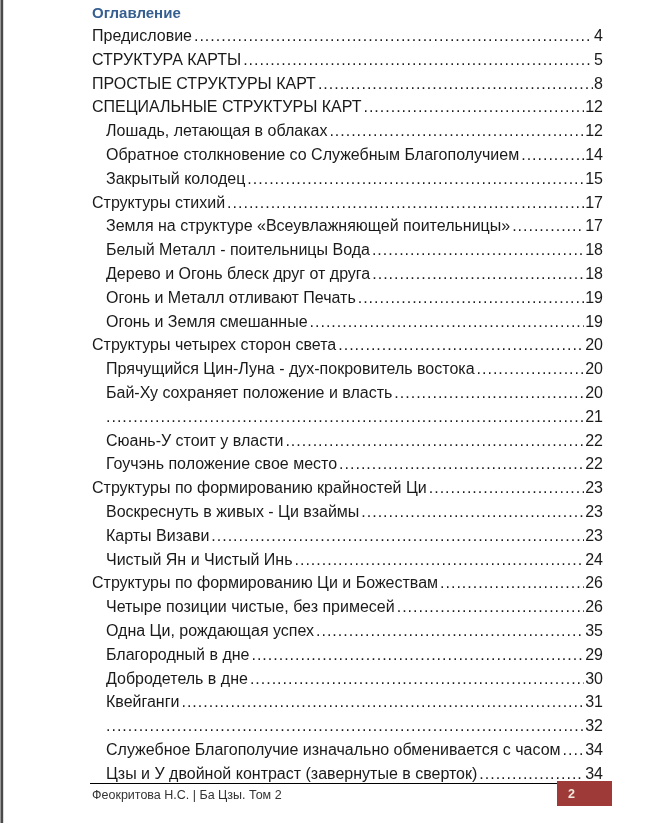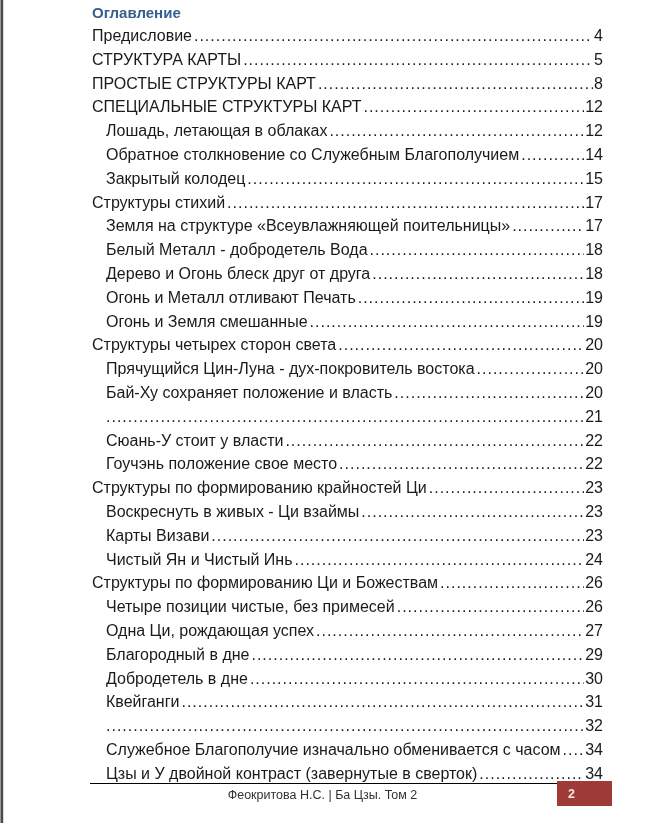--- a/index.html
+++ b/index.html
@@ -36,21 +36,21 @@
     flex: 1 1 auto; overflow: hidden; white-space: nowrap;
     letter-spacing: 1px; color: #1a1a1a; min-width: 6px;
   }
   .toc-page { flex: none; padding-left: 1px; }
   .footer-rule {
     position: absolute; left: 90px; top: 783px; width: 467px;
     border-top: 1.5px solid #000000;
   }
   .footer-credit {
     position: absolute; top: 788px; left: 92px; width: 461px;
-    text-align: center;
+    text-align: left;
     font-size: 12.5px; color: #333333;
     white-space: nowrap;
   }
   .page-box {
     position: absolute; left: 557px; top: 781px;
     width: 55px; height: 25px;
     background: #9E3B39;
     color: #F2E8DC;
     font-size: 12.5px; font-weight: bold;
     display: flex; align-items: center;
@@ -104,21 +104,21 @@
     <span class="toc-label">Структуры стихий</span>
     <span class="toc-leader">............................................................................................................................................................................................................................................................................................................</span>
     <span class="toc-page">17</span>
   </div>
     <div class="toc-row l2">
     <span class="toc-label">Земля на структуре «Всеувлажняющей поительницы»</span>
     <span class="toc-leader">............................................................................................................................................................................................................................................................................................................</span>
     <span class="toc-page">17</span>
   </div>
     <div class="toc-row l2">
-    <span class="toc-label">Белый Металл - добродетель Вода</span>
+    <span class="toc-label">Белый Металл - поительницы Вода</span>
     <span class="toc-leader">............................................................................................................................................................................................................................................................................................................</span>
     <span class="toc-page">18</span>
   </div>
     <div class="toc-row l2">
     <span class="toc-label">Дерево и Огонь блеск друг от друга</span>
     <span class="toc-leader">............................................................................................................................................................................................................................................................................................................</span>
     <span class="toc-page">18</span>
   </div>
     <div class="toc-row l2">
     <span class="toc-label">Огонь и Металл отливают Печать</span>
@@ -185,21 +185,21 @@
     <span class="toc-page">26</span>
   </div>
     <div class="toc-row l2">
     <span class="toc-label">Четыре позиции чистые, без примесей</span>
     <span class="toc-leader">............................................................................................................................................................................................................................................................................................................</span>
     <span class="toc-page">26</span>
   </div>
     <div class="toc-row l2">
     <span class="toc-label">Одна Ци, рождающая успех</span>
     <span class="toc-leader">............................................................................................................................................................................................................................................................................................................</span>
-    <span class="toc-page">27</span>
+    <span class="toc-page">35</span>
   </div>
     <div class="toc-row l2">
     <span class="toc-label">Благородный в дне</span>
     <span class="toc-leader">............................................................................................................................................................................................................................................................................................................</span>
     <span class="toc-page">29</span>
   </div>
     <div class="toc-row l2">
     <span class="toc-label">Добродетель в дне</span>
     <span class="toc-leader">............................................................................................................................................................................................................................................................................................................</span>
     <span class="toc-page">30</span>

